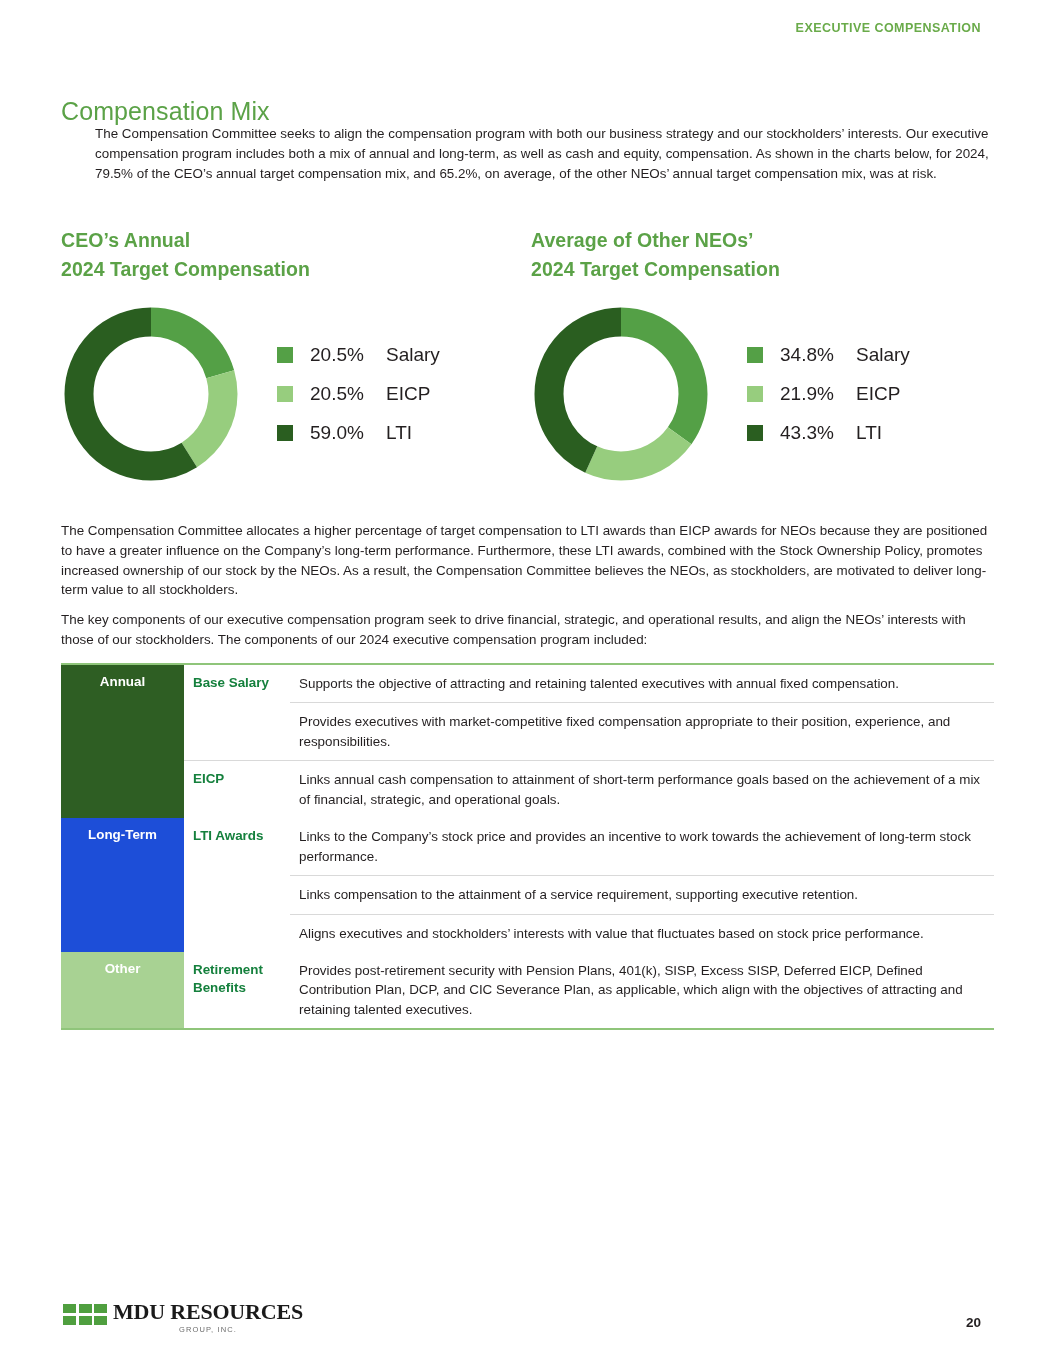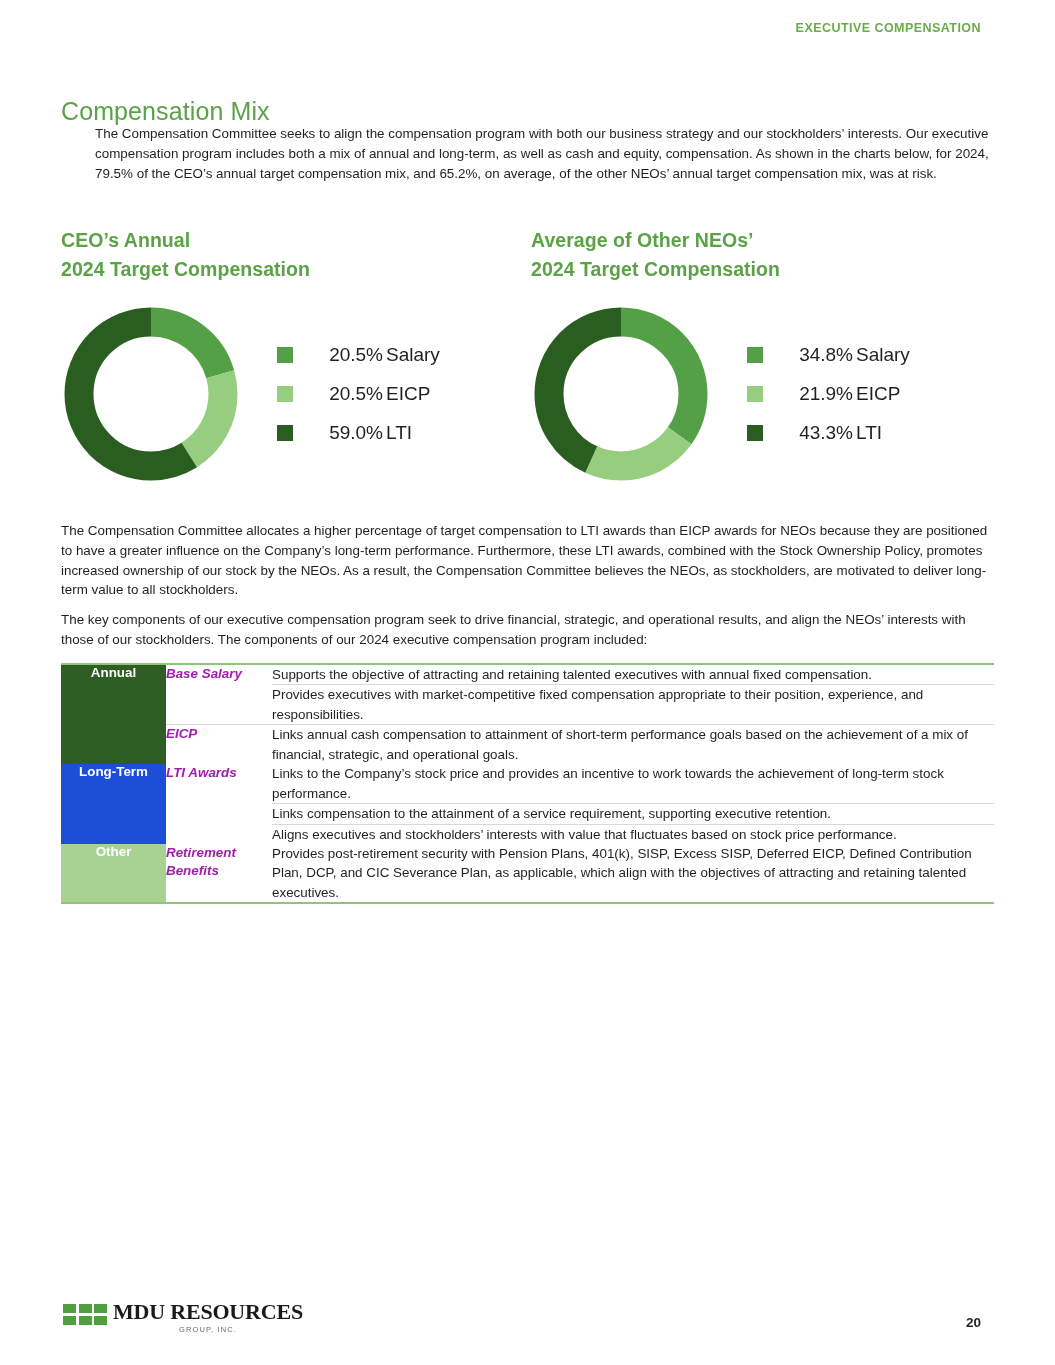--- a/index.html
+++ b/index.html
@@ -104,60 +104,58 @@
   }
   .swatch {
     width: 16px;
     height: 16px;
     flex: 0 0 16px;
     margin-right: 17px;
   }
   .legend-pct {
     min-width: 73px;
     display: inline-block;
-    text-align: right;
   }
   .legend-label { margin-left: 3px; }
 
   
   .comp-table {
     position: absolute;
     left: 61px;
     top: 663px;
     width: 933px;
     border-top: 2px solid #8fc57a;
     border-bottom: 2px solid #8fc57a;
     border-collapse: collapse;
     table-layout: fixed;
     font-size: 13.4px;
   }
   .comp-table td {
-    padding: 0;
+    padding: 9px;
     vertical-align: top;
   }
   .cat-cell {
     width: 105px;
     text-align: center;
     color: #ffffff;
     font-weight: bold;
     font-size: 13.4px;
     padding-top: 9px;
   }
   .cat-annual   { background: #2e5e23; }
   .cat-longterm { background: #1d4ed8; }
   .cat-other    { background: #a8d293; }
 
   .sub-cell {
     width: 106px;
-    color: #a21caf;
+    color: #15803d;
     font-weight: bold;
     padding: 9px 10px 12px 14px;
     line-height: 1.34;
     box-sizing: border-box;
-    font-style: italic;
   }
   .desc-cell {
     padding: 9px 14px 12px 0;
     line-height: 1.45;
     color: #231f20;
   }
   .rule td.sub-cell,
   .rule td.desc-cell {
     border-top: 1px solid #d9d9d9;
   }

